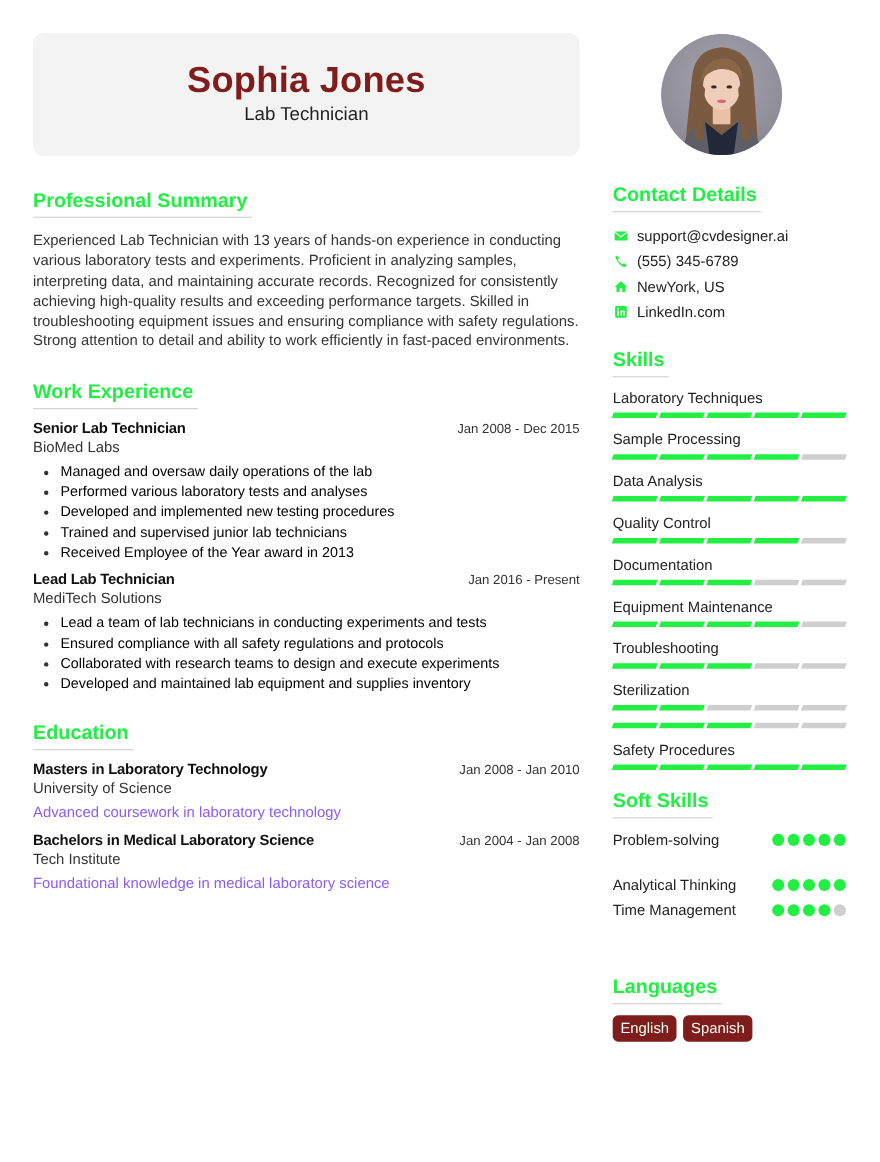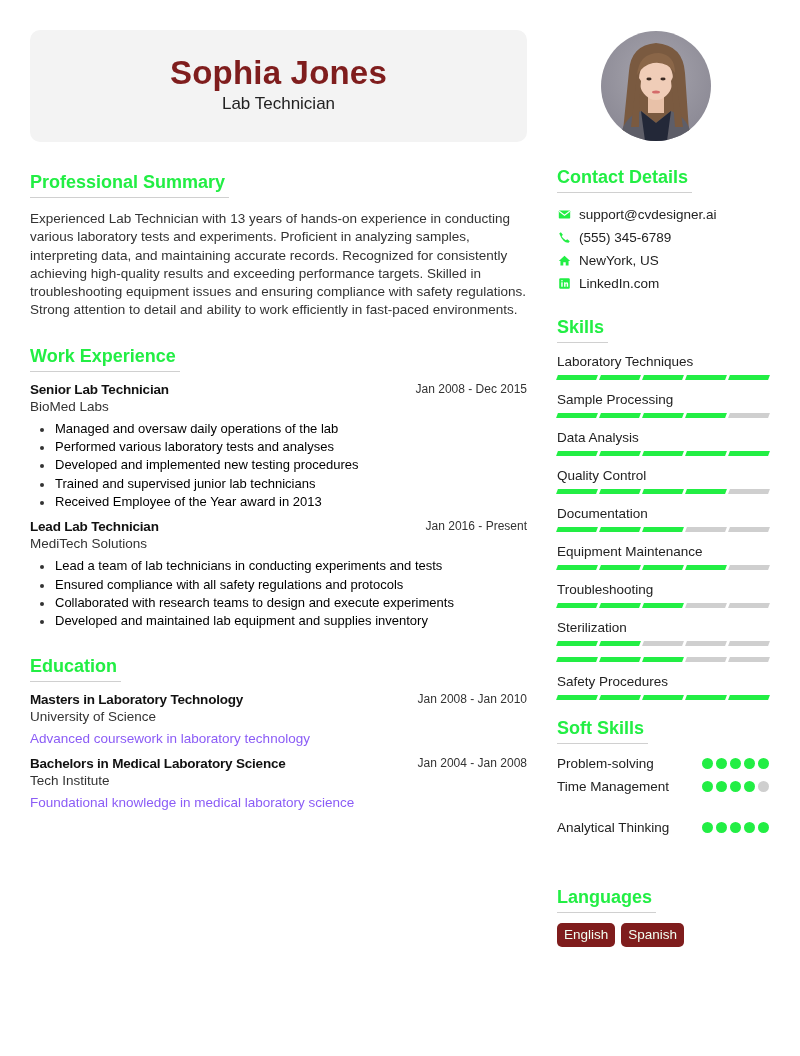--- a/index.html
+++ b/index.html
@@ -62,21 +62,21 @@
       margin-top: 12px;
       font-size: 13.5px;
       line-height: 18.3px;
       color: #333333;
     }
 
     .section { margin-top: 24px; }
     .section.first { margin-top: 0; }
 
     .entry { position: relative; margin-top: 10px; }
-    .entry-head { display: flex; justify-content: space-between; align-items: flex-start; }
+    .entry-head { display: flex; justify-content: space-between; align-items: flex-end; }
     .entry-title { font-size: 13.5px; font-weight: bold; color: #111111; letter-spacing: -0.2px; }
     .entry-date { font-size: 12px; color: #333333; }
     .entry-org { font-size: 13.5px; color: #333333; margin-top: 2px; }
     .entry-desc { font-size: 13.5px; color: #8b5cf6; margin-top: 7px; }
 
     ul.bullets { list-style: none; margin-top: 6px; }
     ul.bullets li {
       position: relative;
       font-size: 13px;
       line-height: 18.3px;
@@ -377,38 +377,38 @@
           <div class="soft-row">
             <span>Problem-solving</span>
             <span class="dots">
               <span class="dot on"></span>
               <span class="dot on"></span>
               <span class="dot on"></span>
               <span class="dot on"></span>
               <span class="dot on"></span>
             </span>
           </div>
+          <div class="soft-row gap">
+            <span>Analytical Thinking</span>
+            <span class="dots">
+              <span class="dot on"></span>
+              <span class="dot on"></span>
+              <span class="dot on"></span>
+              <span class="dot on"></span>
+              <span class="dot on"></span>
+            </span>
+          </div>
           <div class="soft-row">
             <span>Time Management</span>
             <span class="dots">
               <span class="dot on"></span>
               <span class="dot on"></span>
               <span class="dot on"></span>
               <span class="dot on"></span>
               <span class="dot"></span>
-            </span>
-          </div>
-          <div class="soft-row gap">
-            <span>Analytical Thinking</span>
-            <span class="dots">
-              <span class="dot on"></span>
-              <span class="dot on"></span>
-              <span class="dot on"></span>
-              <span class="dot on"></span>
-              <span class="dot on"></span>
             </span>
           </div>
         </div>
     </div>
 
     <div class="section" style="margin-top:48px;">
       <div class="section-title">Languages</div>
       <div class="lang-list" id="lang-list">
           <span class="lang-badge">English</span>
           <span class="lang-badge">Spanish</span>

